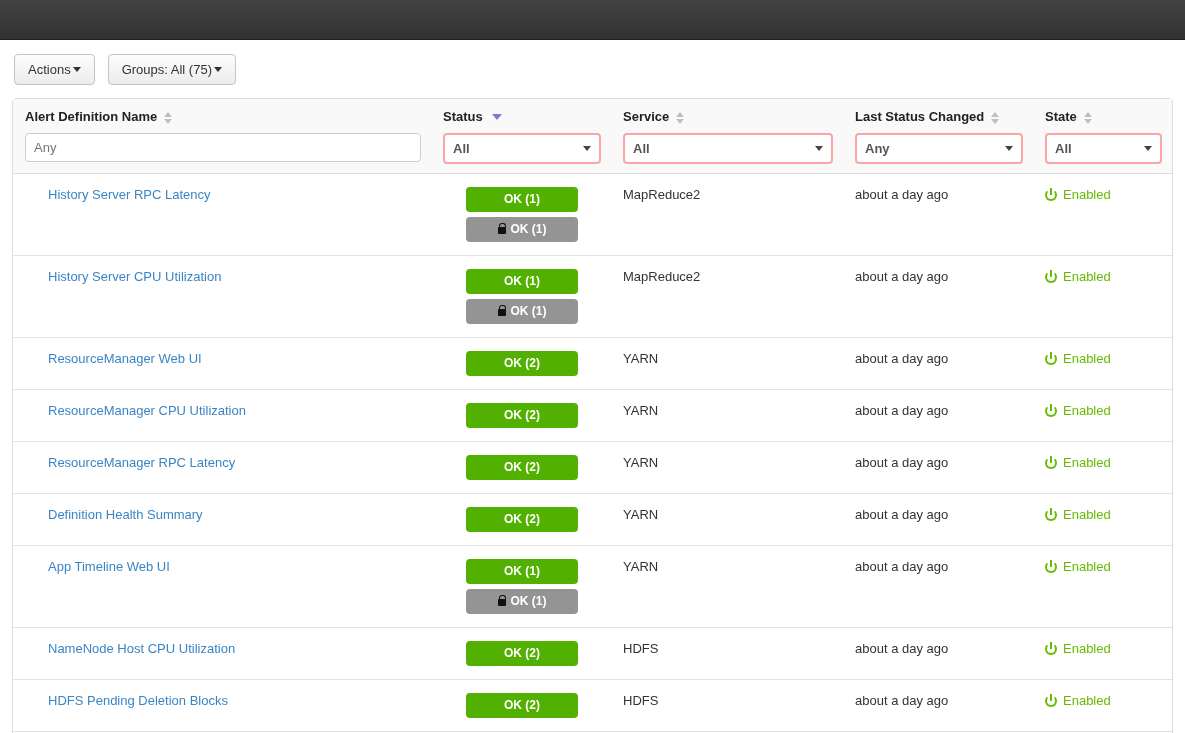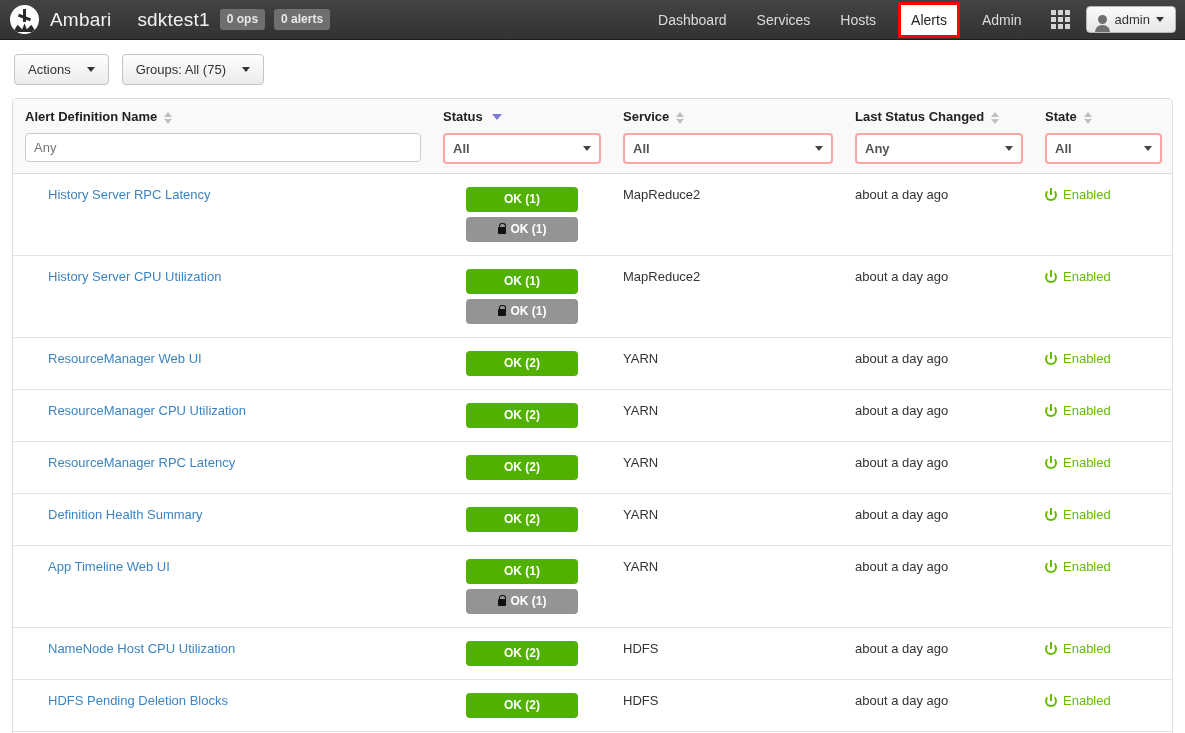--- a/index.html
+++ b/index.html
@@ -104,21 +104,21 @@
   
   .toolbar {
     padding: 14px 0 13px 14px;
     display: flex; gap: 13px;
     background: #fff;
   }
   .btn {
     background: linear-gradient(#fdfdfd, #ececec);
     border: 1px solid #c4c4c4; border-radius: 4px;
     padding: 7px 13px; font-size: 13px; color: #333;
-    display: flex; align-items: center; gap: 16px;
+    display: flex; align-items: center; gap: 2px;
     white-space: nowrap;
   }
 
   
   .panel {
     margin: 0 12px;
     border: 1px solid #ddd;
     border-radius: 4px;
     background: #fff;
   }
@@ -226,54 +226,21 @@
   }
   .pwr:after {
     content: ""; position: absolute; left: 3px; top: -3px;
     width: 2px; height: 7px; background: #67bb00;
   }
 </style>
 </head>
 <body>
 
 <div class="navbar">
-  <div class="brand-group">
-    <div class="logo">
-      <div class="tower"></div>
-        <div class="base"></div>
-    </div>
-    <span class="brand-name">Ambari</span>
-    <span class="cluster-name">sdktest1</span>
-    <span class="pill first">0 ops</span>
-    <span class="pill">0 alerts</span>
-  </div>
-
-  <div class="nav-right">
-    <a class="nav-link">Dashboard</a>
-    <a class="nav-link">Services</a>
-    <a class="nav-link">Hosts</a>
-    <a class="nav-link highlighted">Alerts</a>
-    <a class="nav-link">Admin</a>
-    <span class="grid-icon">
-      <i></i>
-        <i></i>
-        <i></i>
-        <i></i>
-        <i></i>
-        <i></i>
-        <i></i>
-        <i></i>
-        <i></i>
-    </span>
-    <span class="admin-btn">
-      <span class="user-glyph"></span>
-      <span>admin</span>
-      <span class="caret-dn"></span>
-    </span>
-  </div>
+
 </div>
 
 <div class="toolbar">
   <span class="btn">
     <span>Actions</span>
     <span class="caret-dn"></span>
   </span>
   <span class="btn">
     <span>Groups:  All (75)</span>
     <span class="caret-dn"></span>

